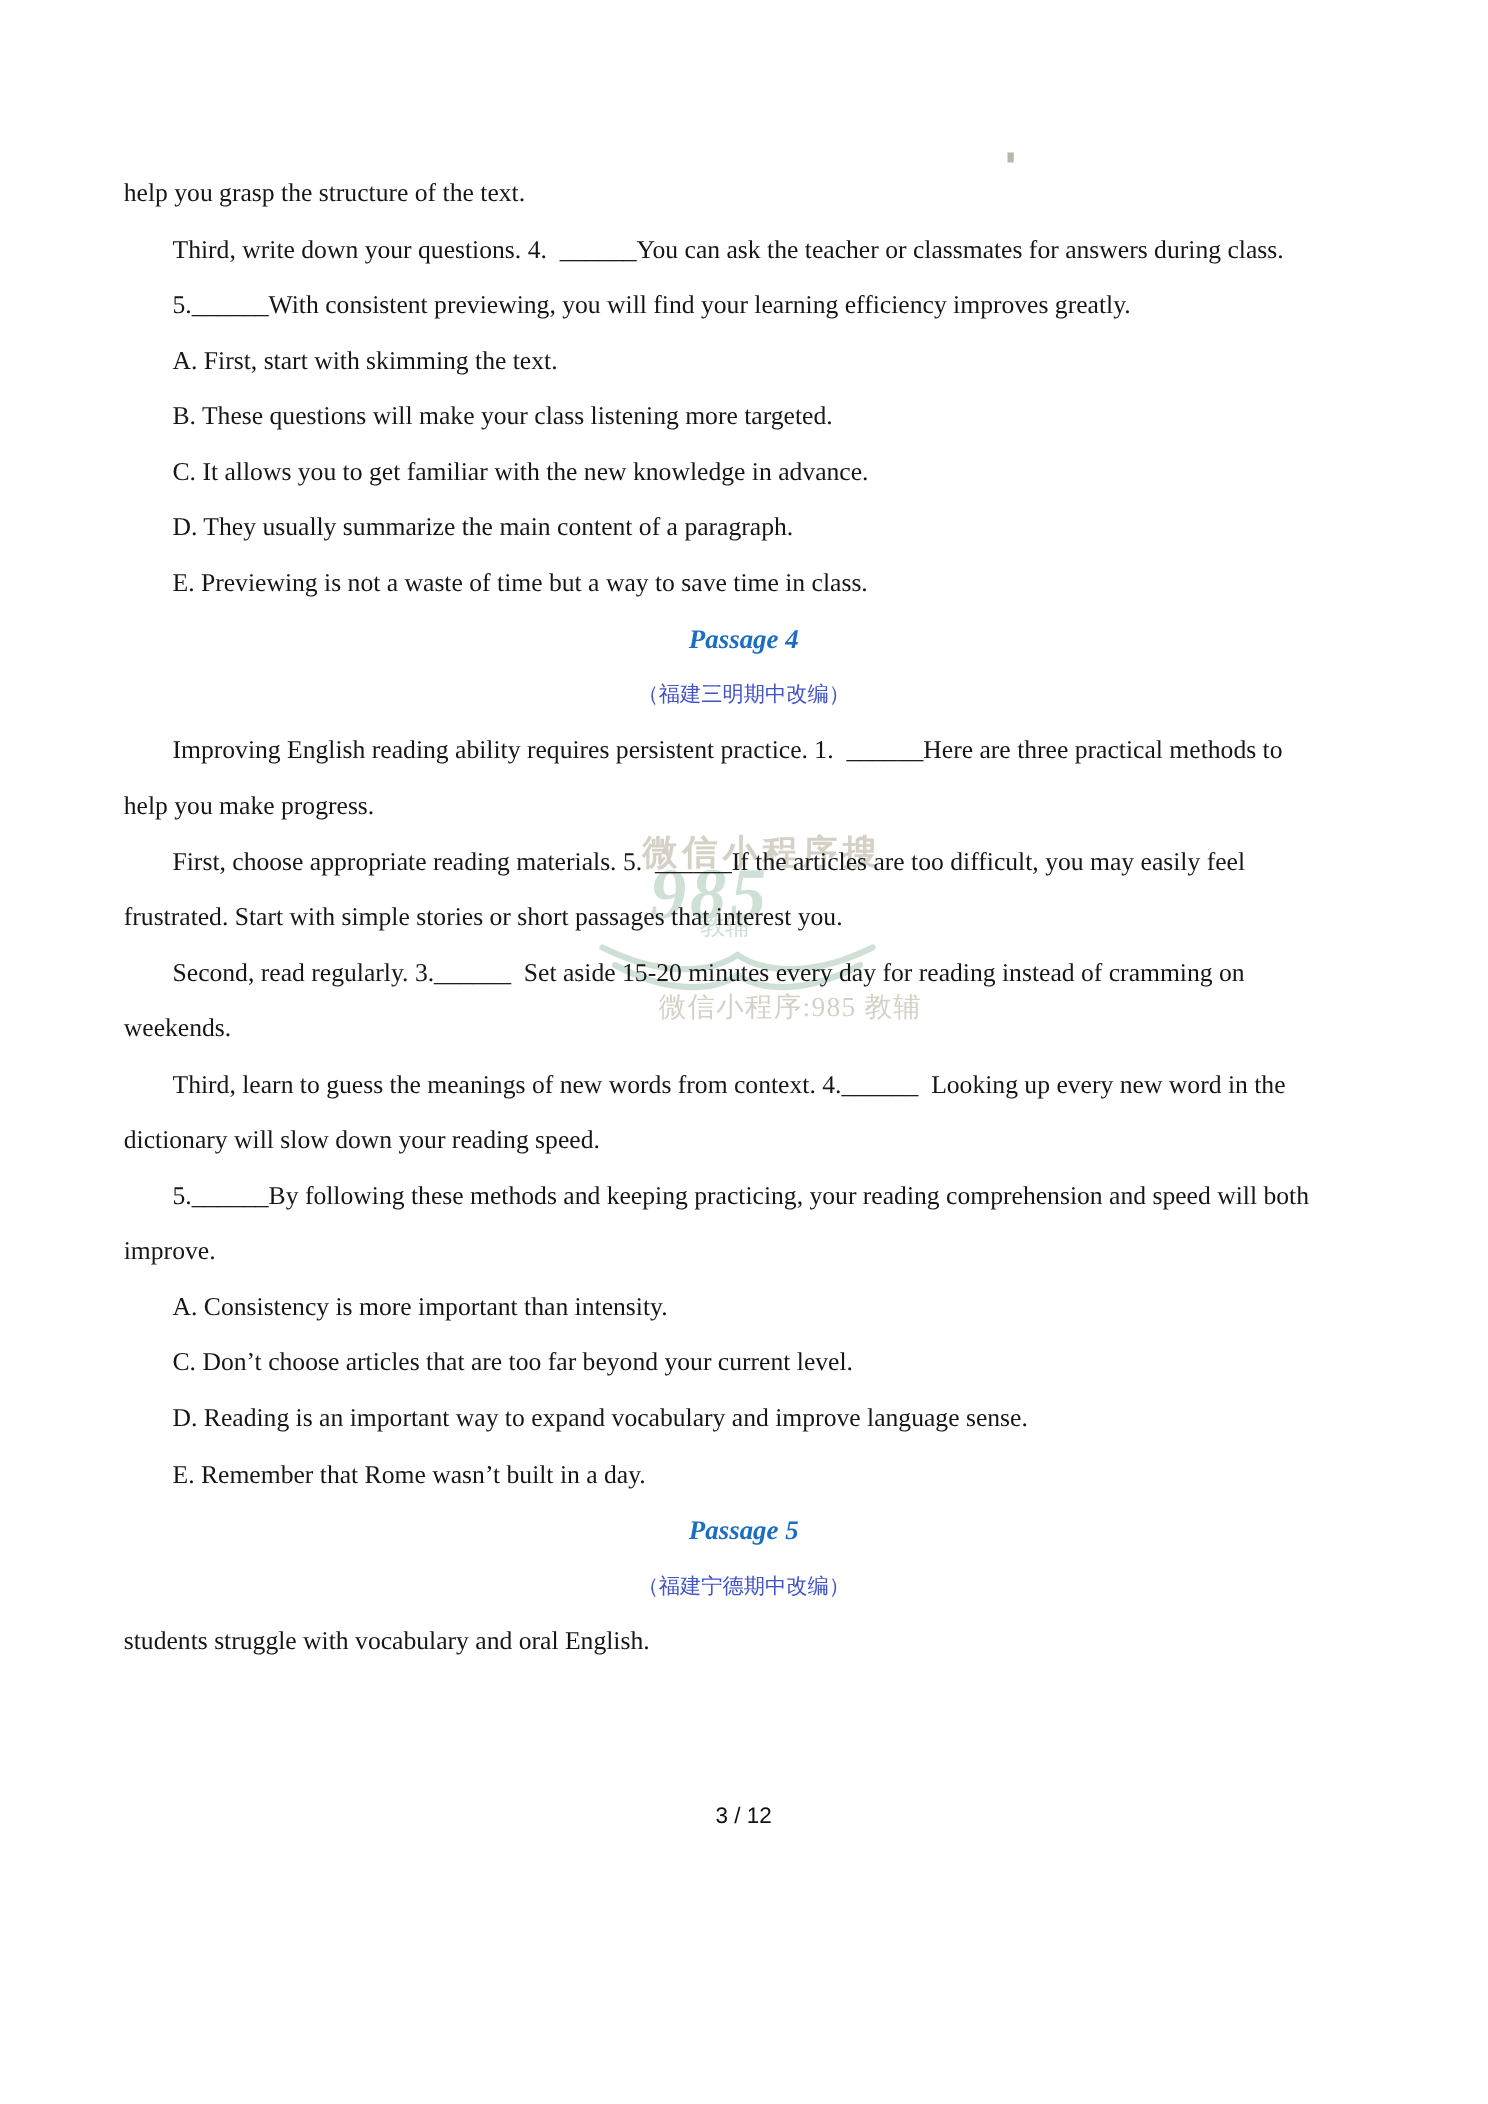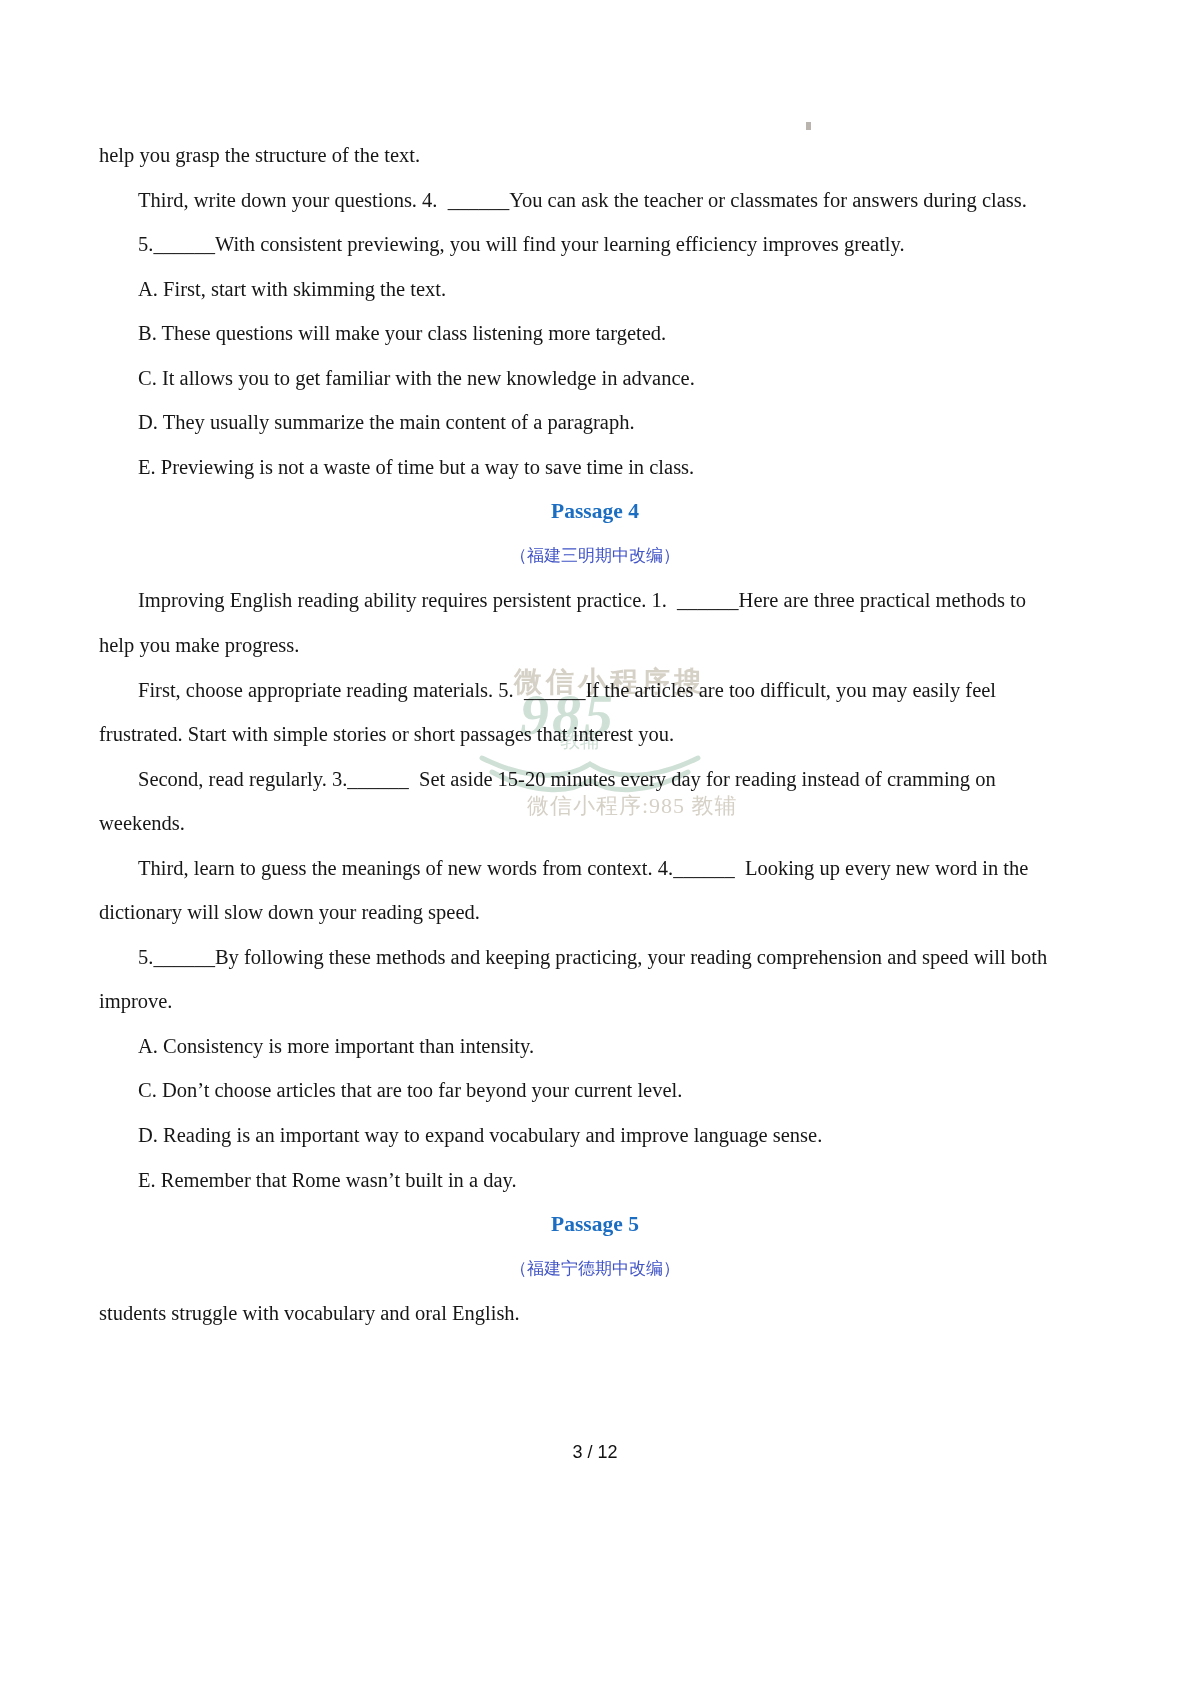--- a/index.html
+++ b/index.html
@@ -74,20 +74,21 @@
     line-height: 44.55px;
     white-space: pre;
   }
   .line.indent { padding-left: 39px; }
   .line.heading {
     text-align: center;
     font-weight: bold;
     font-size: 21.5px;
     color: var(--heading-blue, #1b6ec2);
     padding-left: 0;
+    font-style: italic;
   }
   .line.subheading {
     text-align: center;
     font-size: 17px;
     color: var(--subheading-blue, #4053c6);
     padding-left: 0;
   }
 
   .footer {
     position: absolute;

